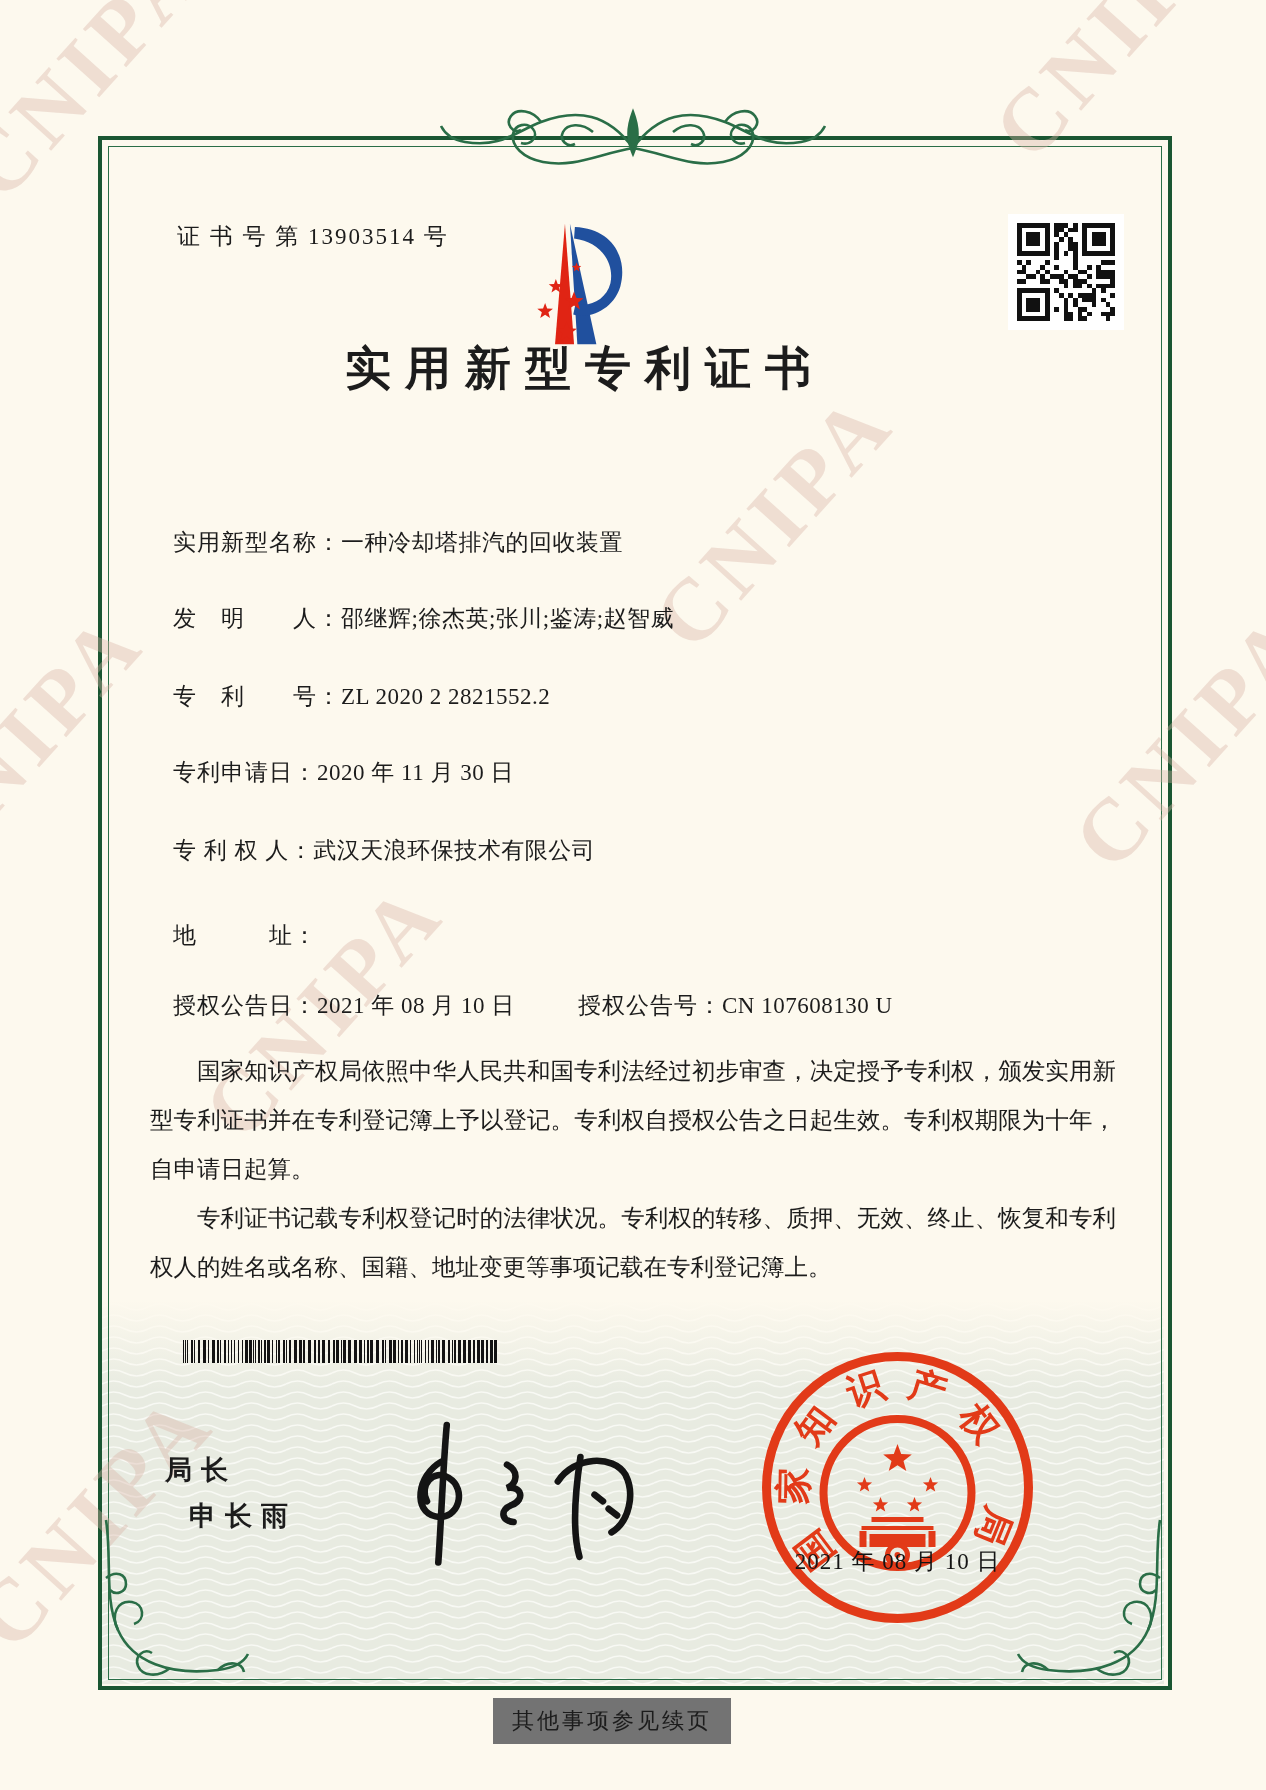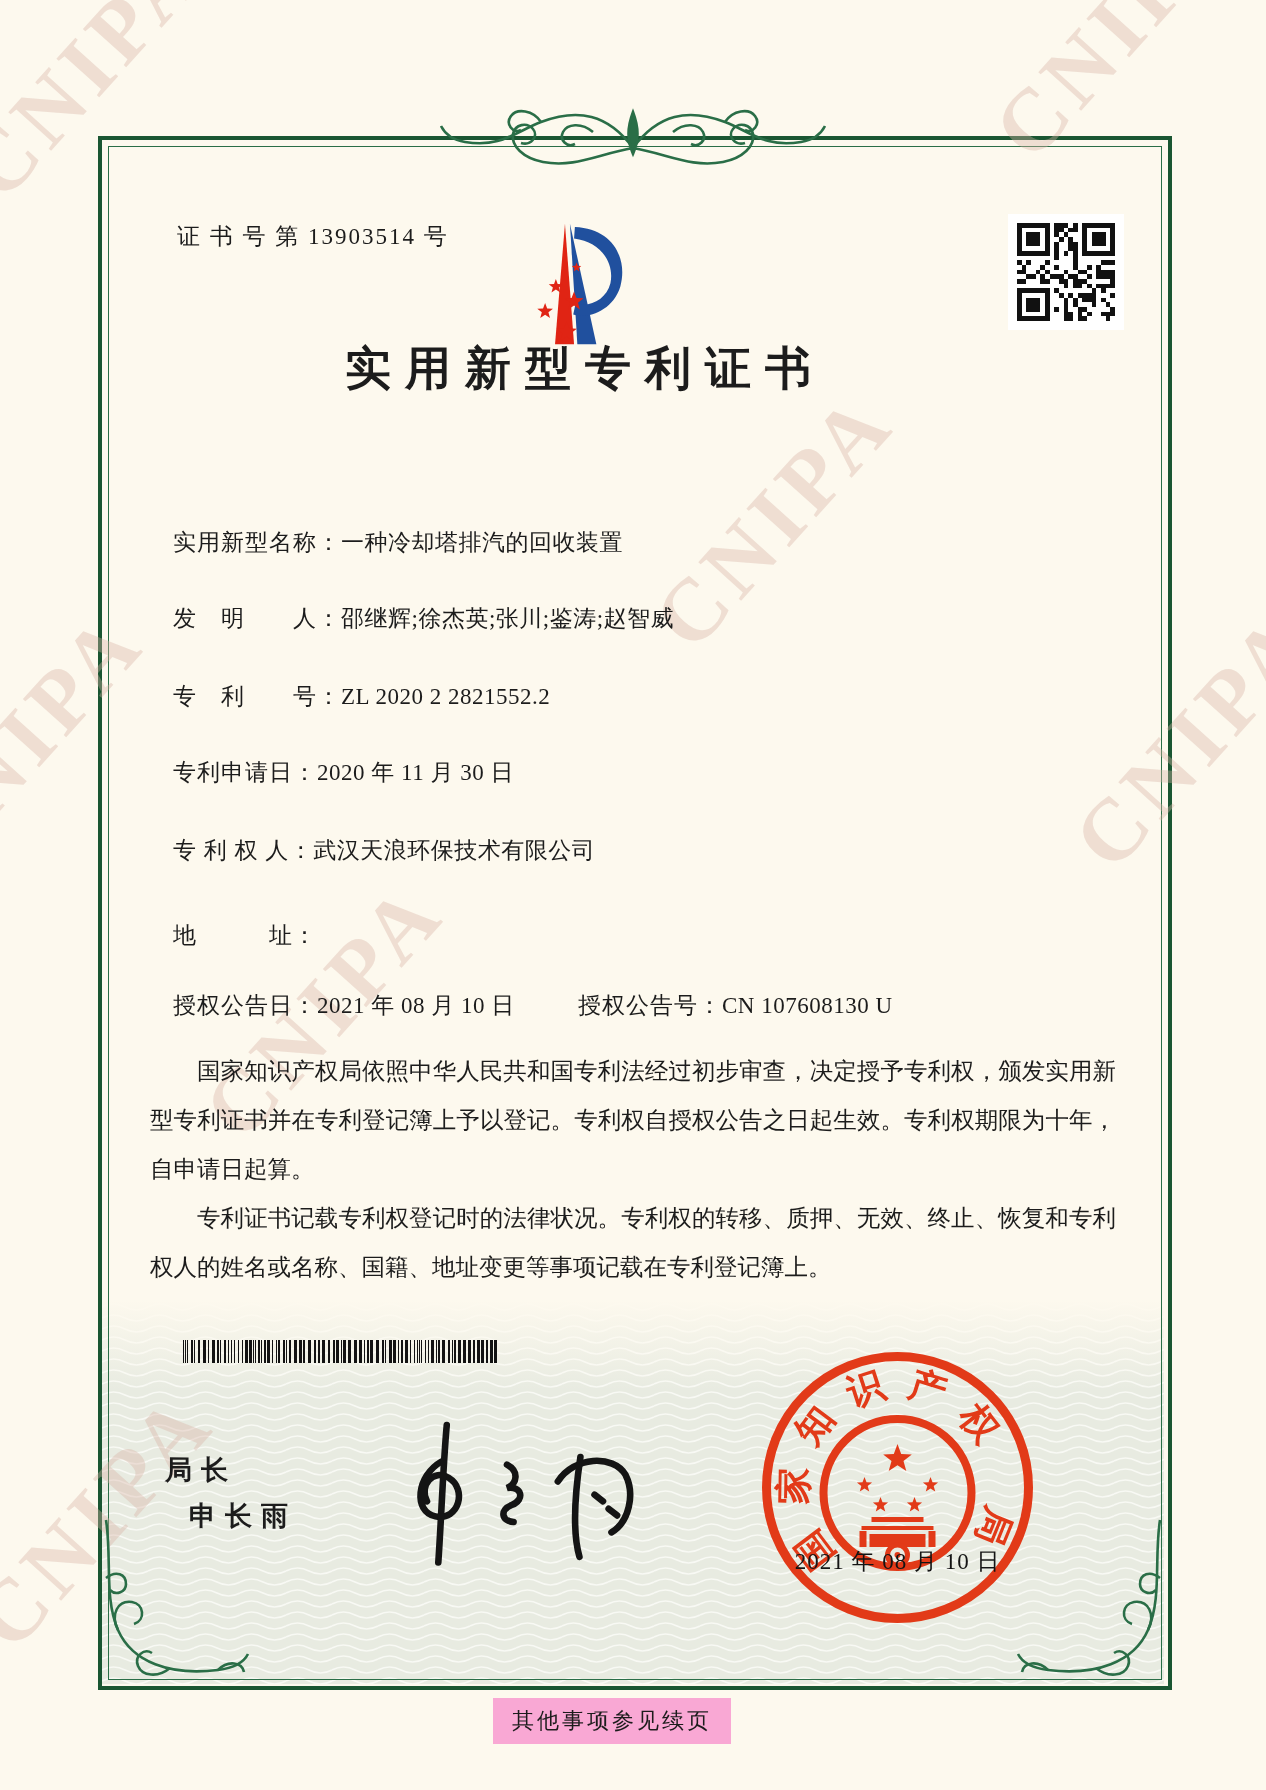--- a/index.html
+++ b/index.html
@@ -42,21 +42,21 @@
         letter-spacing:9px;font-family:"Liberation Sans","DejaVu Sans",sans-serif;z-index:4;}
   .official-name{position:absolute;left:165px;top:1498px;font-size:27px;font-weight:600;
         letter-spacing:9px;font-family:"Liberation Sans","DejaVu Sans",sans-serif;z-index:4;margin-left:24px;}
   .signature{position:absolute;left:378px;top:1410px;z-index:4;}
   .seal{position:absolute;left:760px;top:1350px;width:275px;height:275px;z-index:5;}
   .seal-date{position:absolute;left:0;top:196px;width:275px;text-align:center;font-size:23px;
              letter-spacing:1px;color:#141414;z-index:6;}
   .seal-ch{font:700 37px "Liberation Serif","DejaVu Serif",serif;fill:#e23a18;}
   .page-info{position:absolute;left:0;top:1634px;width:1170px;text-align:center;
              font-size:21px;letter-spacing:2px;z-index:4;}
-  .footer-note{position:absolute;left:493px;top:1698px;width:238px;height:46px;background:#f9a8d4;
+  .footer-note{position:absolute;left:493px;top:1698px;width:238px;height:46px;background:#737373;
                display:flex;align-items:center;justify-content:center;font-size:22px;
                letter-spacing:3px;z-index:4;}
 </style>
 </head>
 <body>
 
 <div class="page">
 
   <svg class="band">
     <defs>

